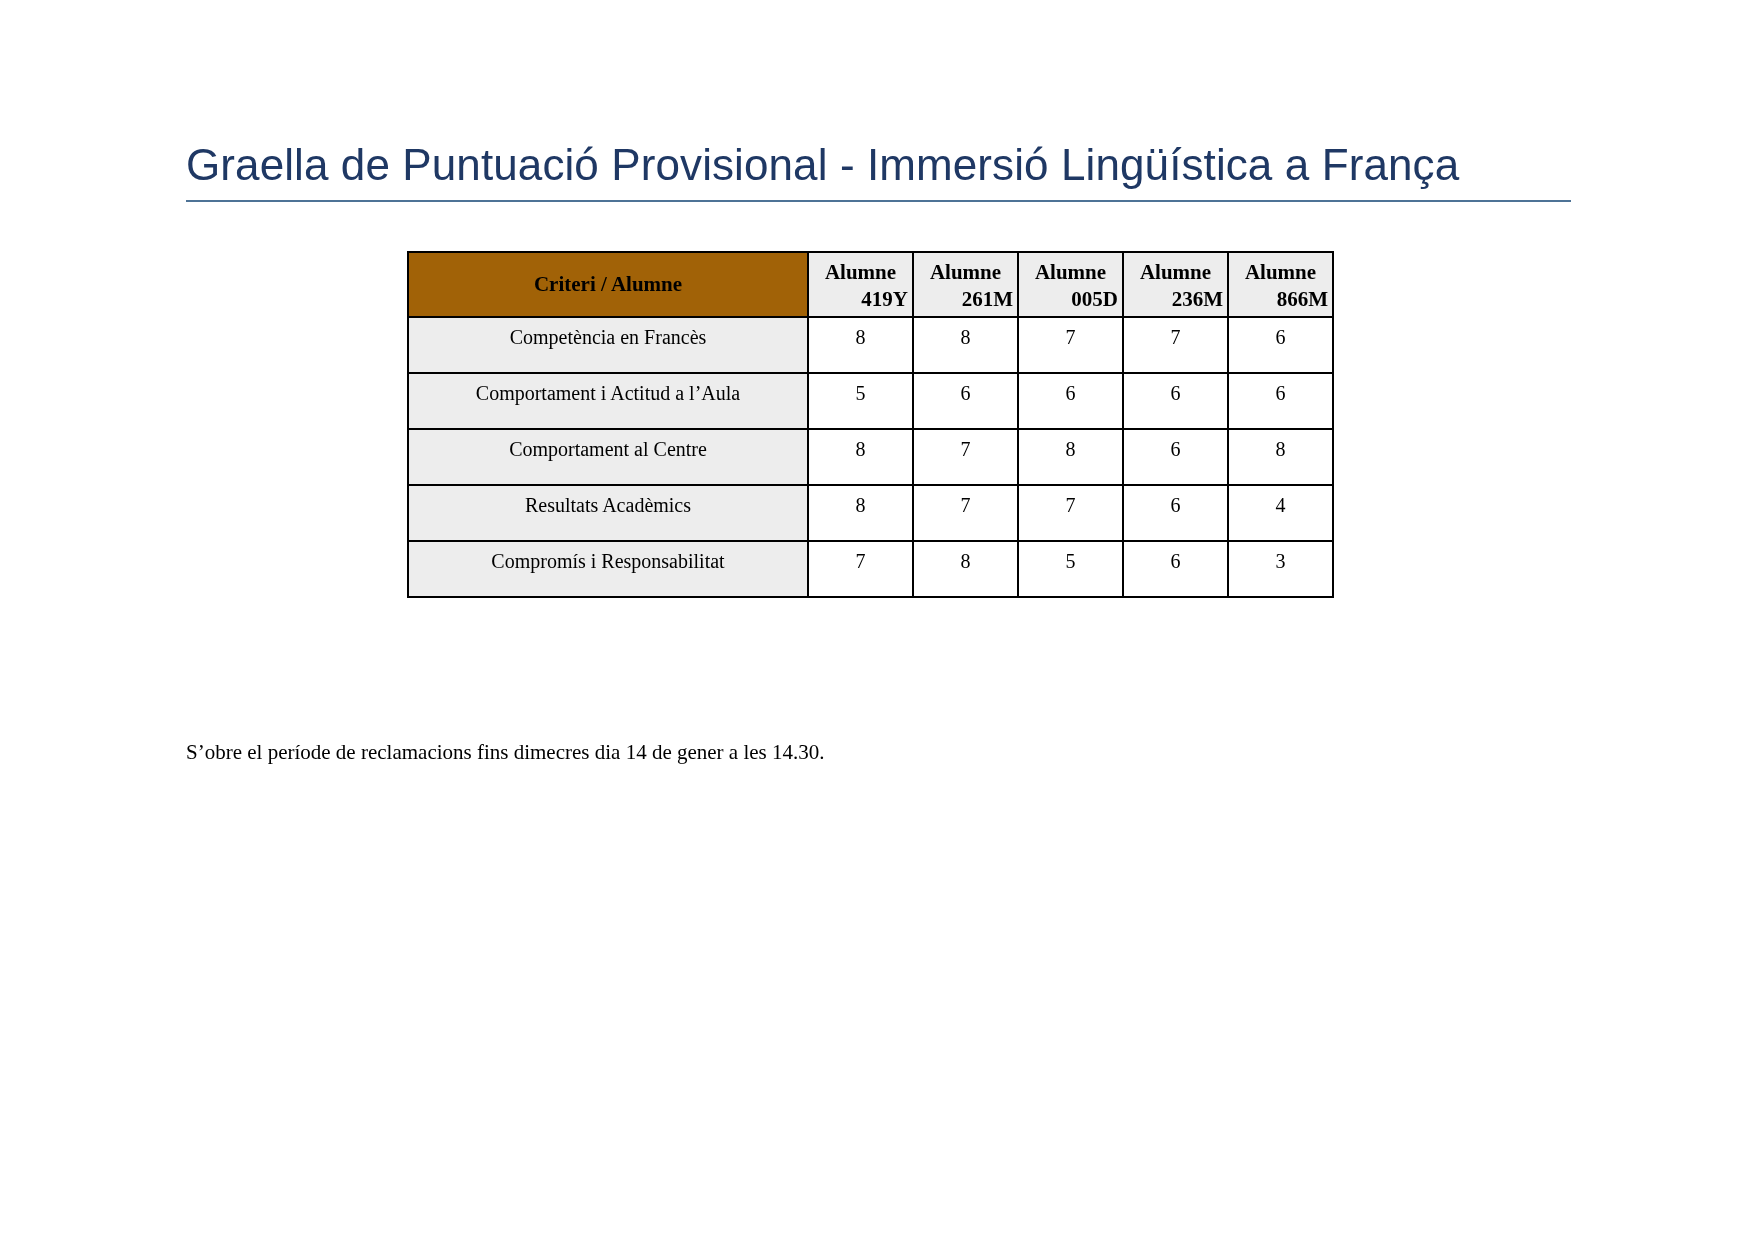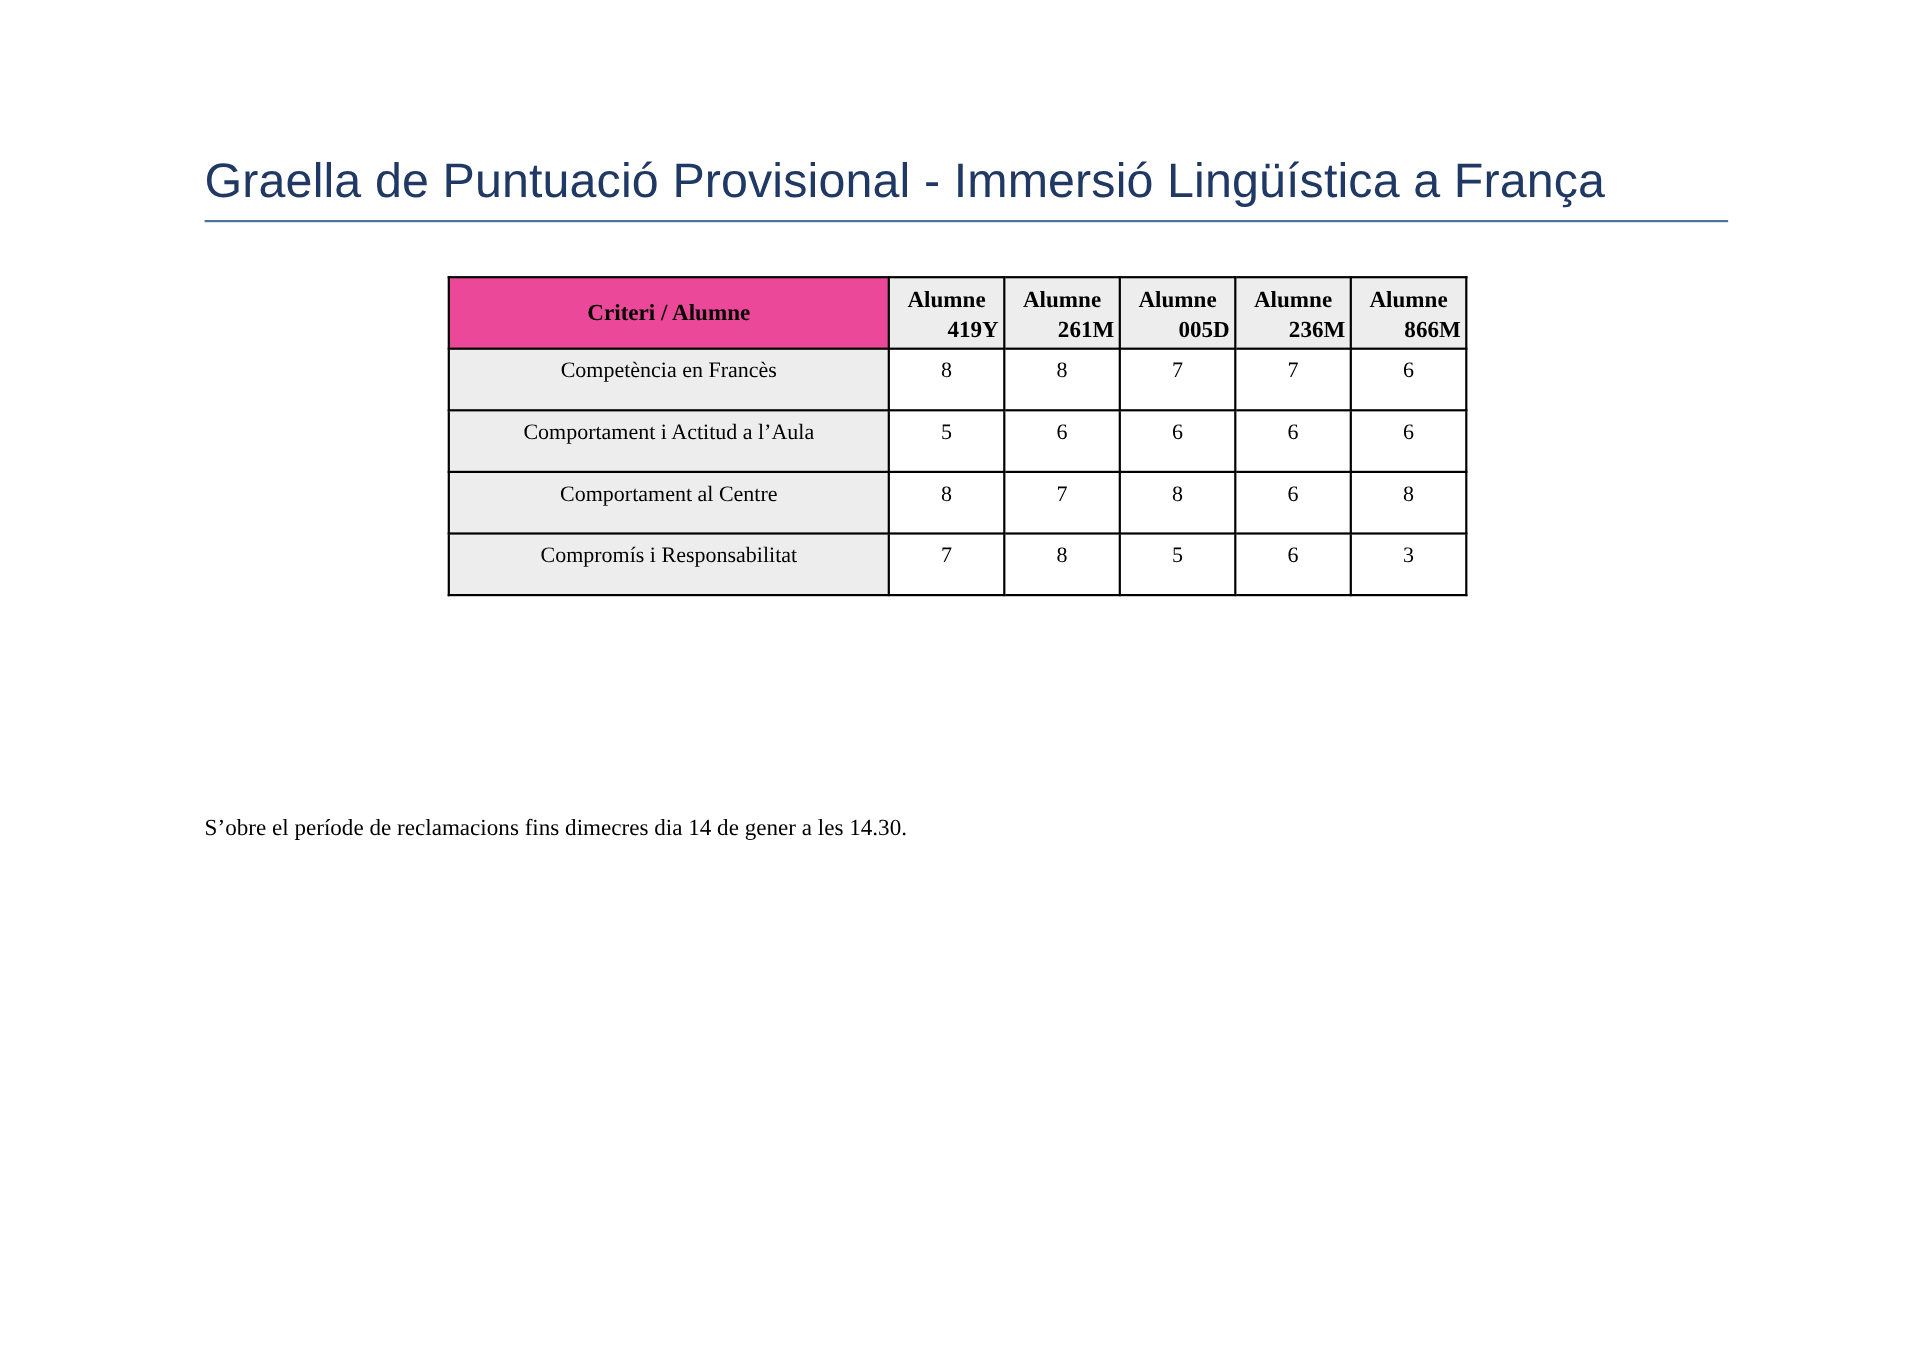--- a/index.html
+++ b/index.html
@@ -74,21 +74,21 @@
     height: 56px;
     text-align: center;
     font-weight: bold;
     font-size: 21px;
     line-height: 1.27;
     padding: 6px 4px 4px 4px !important;
     box-sizing: border-box;
     white-space: nowrap;
   }
   .hdr-criteri {
-    background: #ec4899;
+    background: #a16207;
     font-weight: bold;
     font-size: 21px;
     text-align: center;
     vertical-align: middle !important;
     padding: 0 6px !important;
   }
   .hdr-alumne-line1 { display: block; }
   .hdr-alumne-line2 { display: block; text-align: right; }
 
   
@@ -198,20 +198,28 @@
         </tr>
         <tr>
           <td class="crit-cell">Comportament al Centre</td>
           <td class="val-cell">8</td>
           <td class="val-cell">7</td>
           <td class="val-cell">8</td>
           <td class="val-cell">6</td>
           <td class="val-cell">8</td>
         </tr>
         <tr>
+          <td class="crit-cell">Resultats Acadèmics</td>
+          <td class="val-cell">8</td>
+          <td class="val-cell">7</td>
+          <td class="val-cell">7</td>
+          <td class="val-cell">6</td>
+          <td class="val-cell">4</td>
+        </tr>
+        <tr>
           <td class="crit-cell">Compromís i Responsabilitat</td>
           <td class="val-cell">7</td>
           <td class="val-cell">8</td>
           <td class="val-cell">5</td>
           <td class="val-cell">6</td>
           <td class="val-cell">3</td>
         </tr>
       </tbody>
     </table>
   </div>

